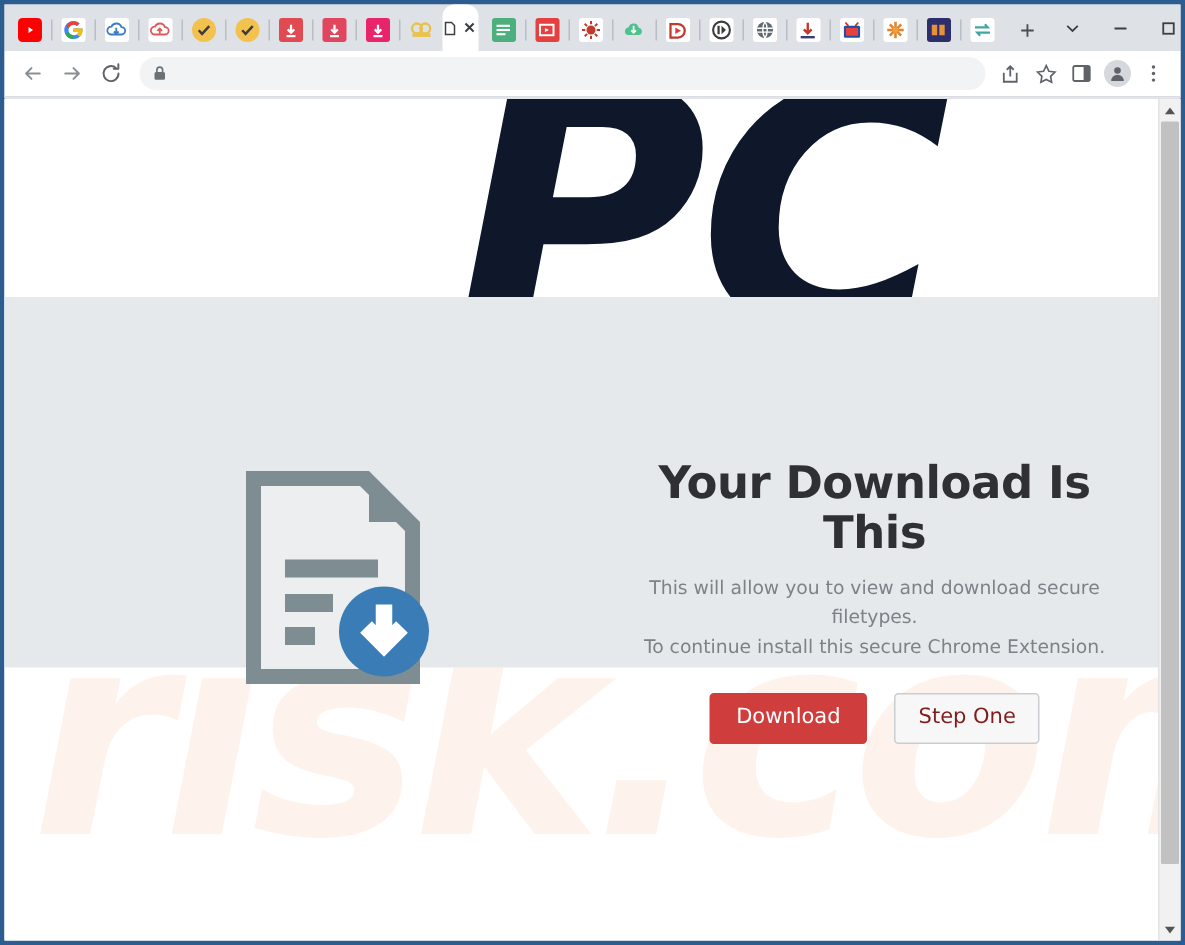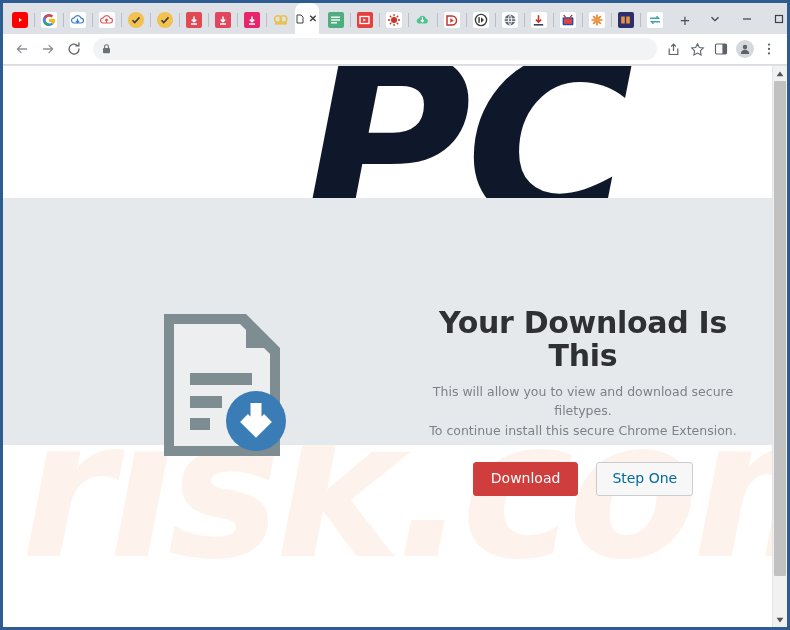--- a/index.html
+++ b/index.html
@@ -306,21 +306,21 @@
     border: 1px solid #cf3d3d;
     border-radius: 3px;
     font-family: "DejaVu Sans", sans-serif;
     font-size: 14px;
     padding: 8px 17px;
     line-height: 1.1;
     cursor: pointer;
   }
   .btn-step {
     background: #f7f7f7;
-    color: #0369a1;
+    color: #7f1d1d;
     border: 1px solid #c9cdd1;
     border-radius: 3px;
     font-family: "DejaVu Sans", sans-serif;
     font-size: 14px;
     padding: 8px 15px;
     line-height: 1.1;
     cursor: pointer;
   }
 
   

